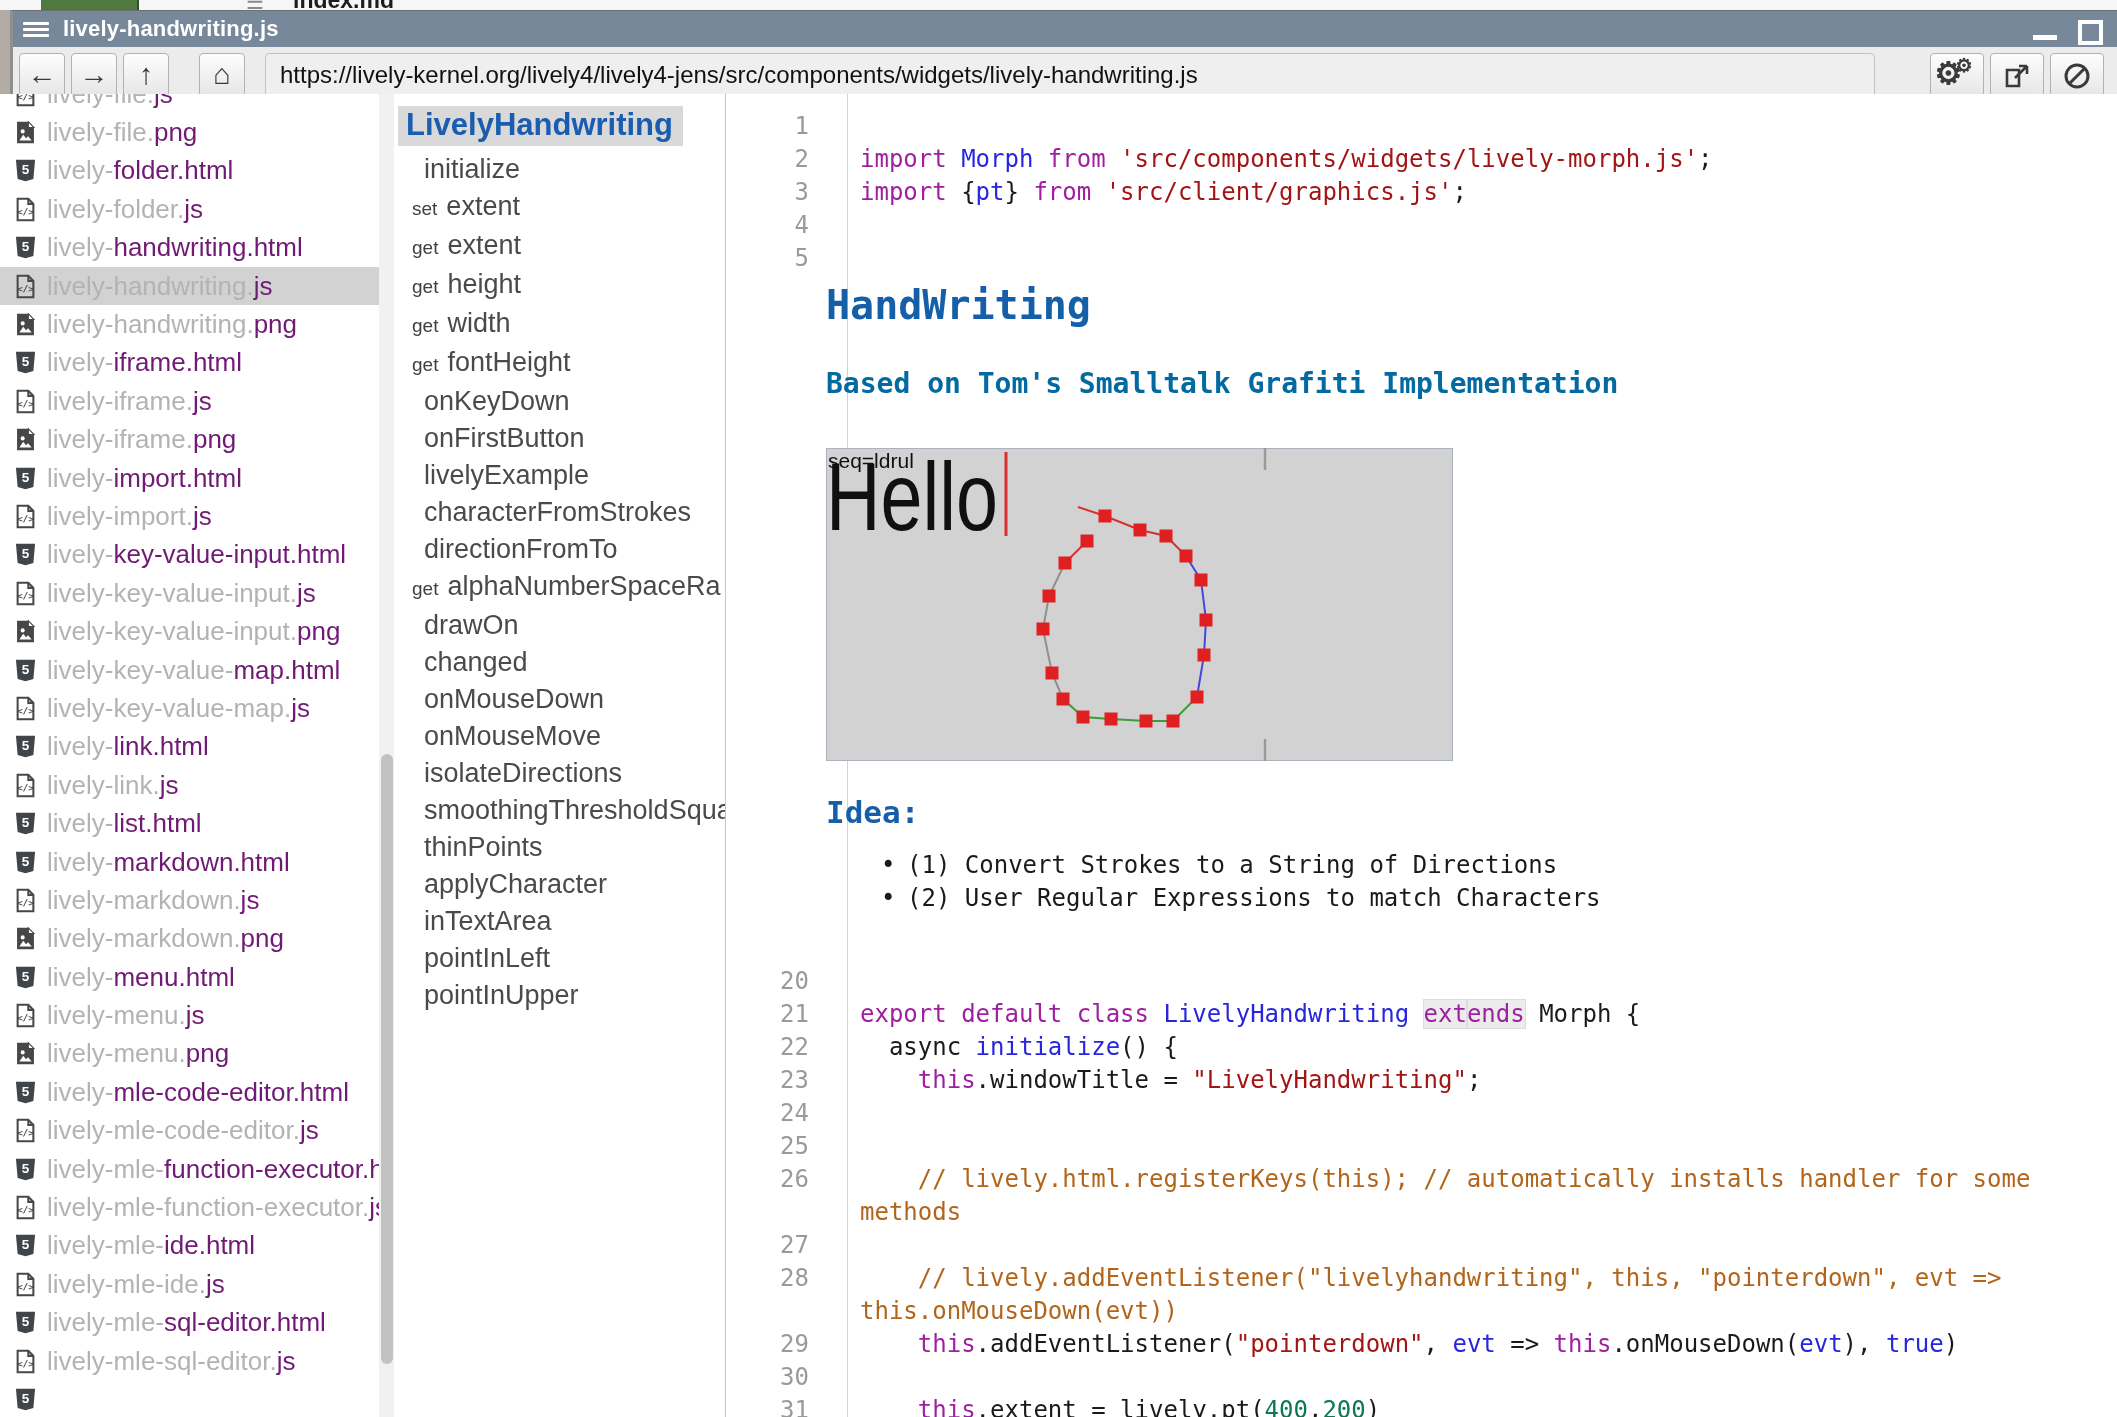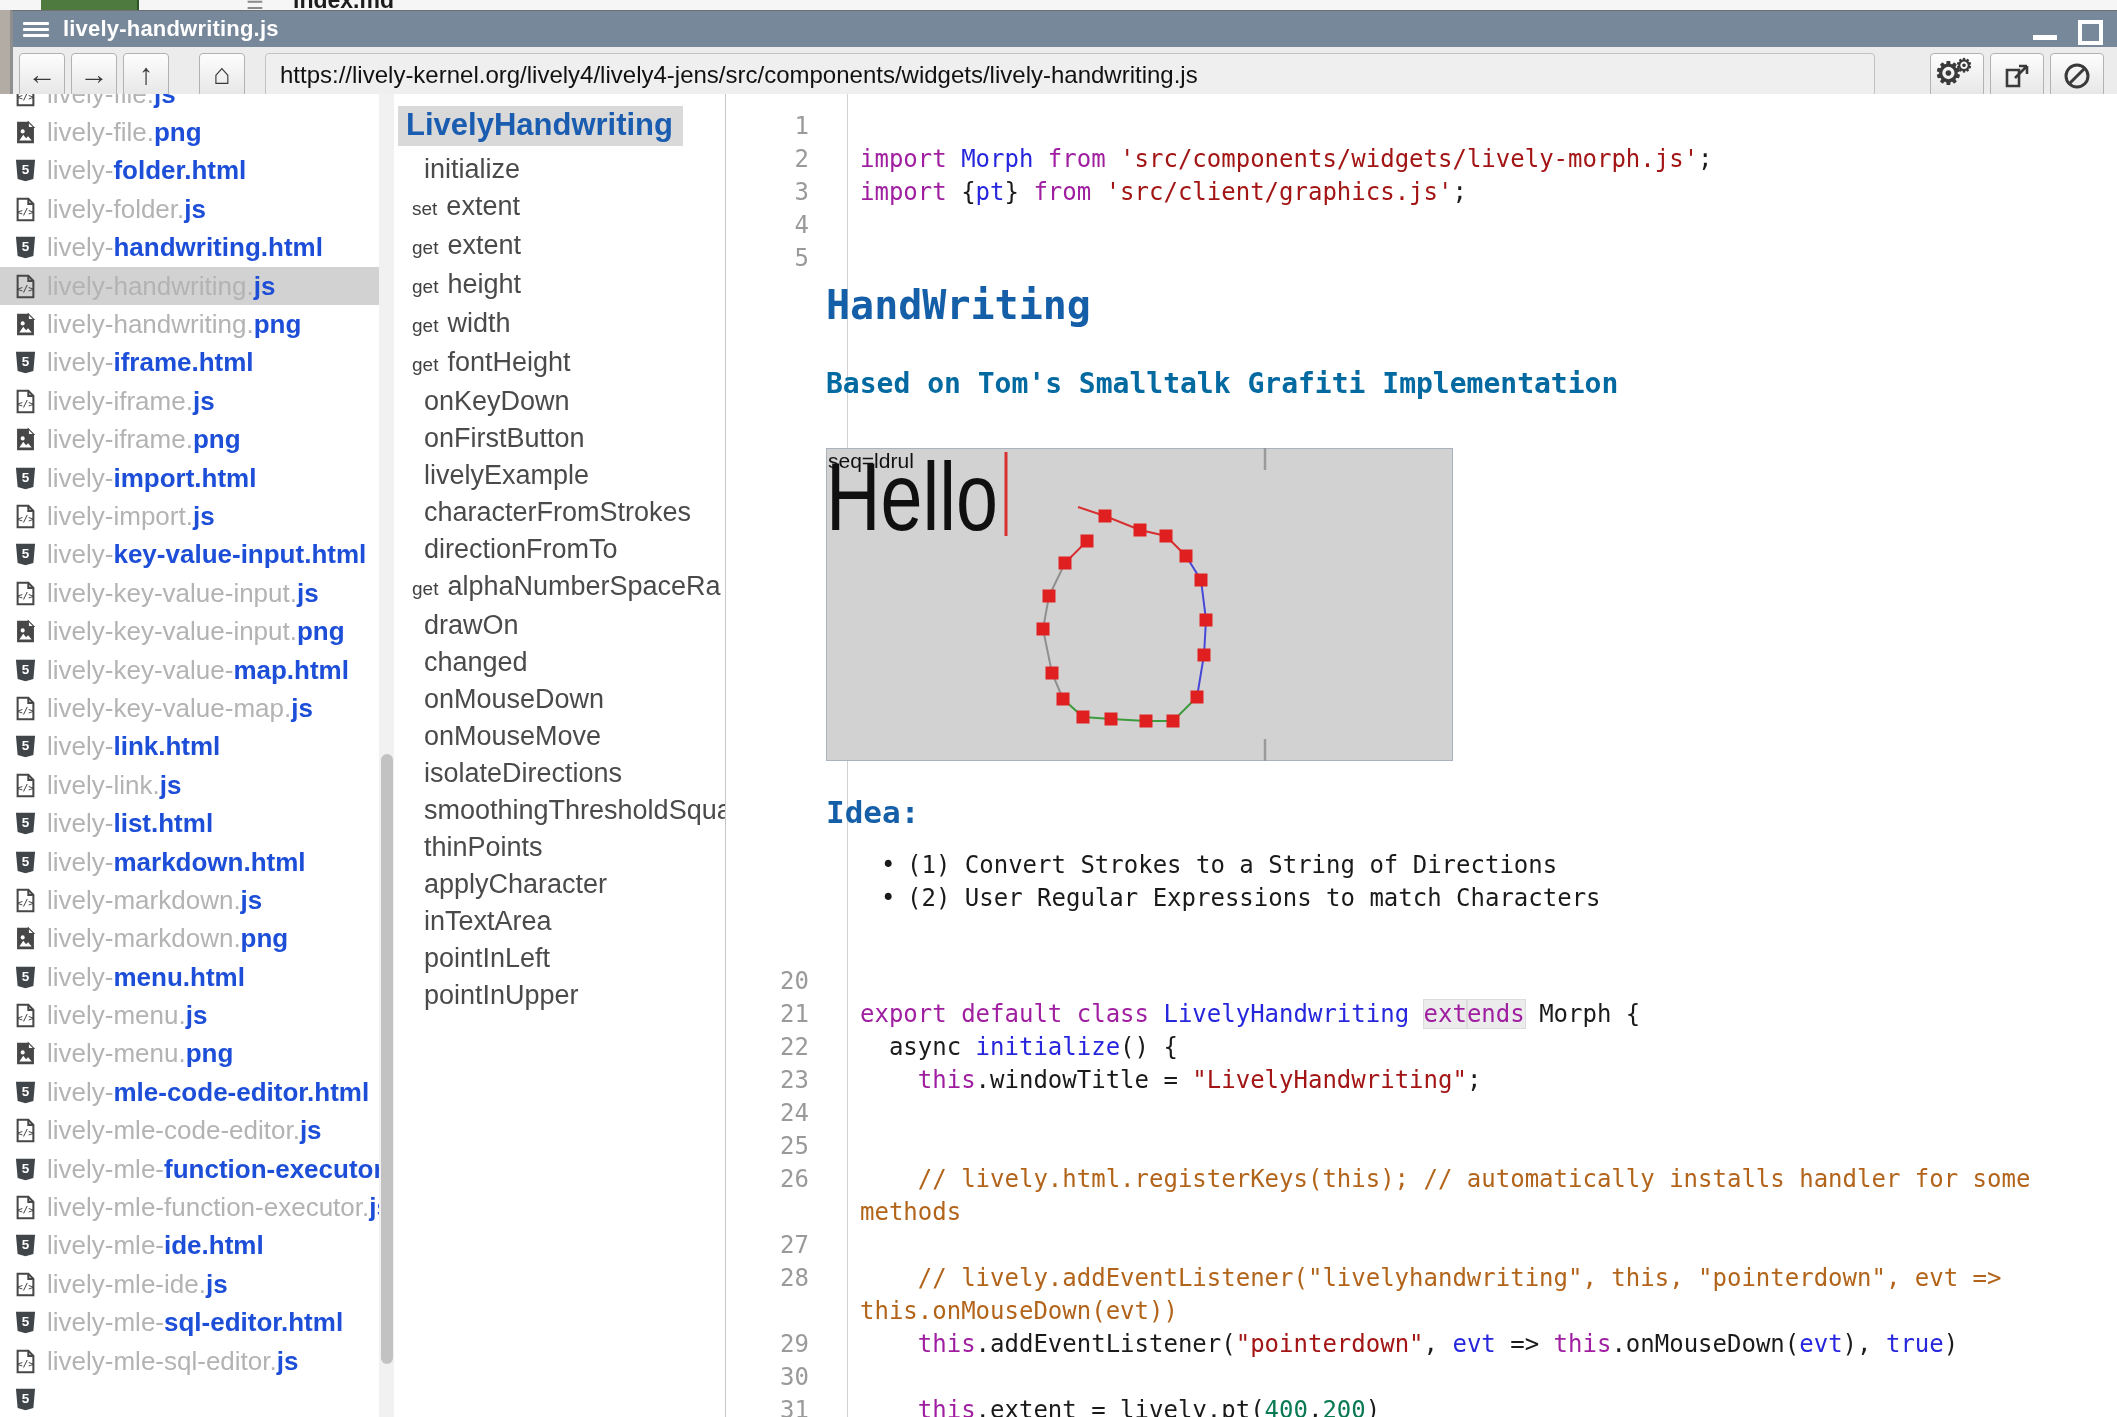--- a/index.html
+++ b/index.html
@@ -36,21 +36,21 @@
            font-family:"Liberation Sans",sans-serif;}
   .gears-big{font-size:31px;line-height:40px;}
   .gears-small{font-size:19px;position:relative;left:-7px;top:-12px;}
 
   
   .file-pane{position:absolute;left:0;top:94px;width:379px;bottom:0;overflow:hidden;background:#fff;}
   .file-row{height:38.4px;display:flex;align-items:center;white-space:nowrap;overflow:hidden;cursor:pointer;}
   .file-row.selected{background:#d2d2d2;}
   .file-row .ficon{width:27px;height:27px;margin-left:12px;flex:0 0 27px;}
   .file-row .fname{margin-left:8px;font-size:26px;color:#b3b3b3;}
-  .file-row .fname b{color:#1d4ed8;font-weight:bold;}
+  .file-row .fname b{color:#701a75;font-weight:normal;}
 
   .file-scroll{position:absolute;left:379px;top:94px;width:15px;bottom:0;background:#f1f1f1;}
   .file-scroll .thumb{position:absolute;left:1.5px;right:1.5px;top:660px;height:610px;background:#c2c2c2;border-radius:7px;}
 
   .outline-pane{position:absolute;left:394px;top:94px;width:332px;bottom:0;overflow:hidden;background:#fff;border-right:1px solid #c6c6c6;box-sizing:border-box;}
   .o-class{display:inline-block;margin:12px 0 0 4px;padding:1px 10px 3px 8px;background:#d9d9d9;
            color:#1a5cb0;font-size:31px;font-weight:bold;cursor:pointer;}
   .o-list{margin-top:5px;}
   .o-item{line-height:37px;padding-left:30px;font-size:27px;color:#4a4a4a;white-space:nowrap;cursor:pointer;}
   .o-item .pfx{font-size:19px;color:#404040;margin-left:-12px;margin-right:9px;}

